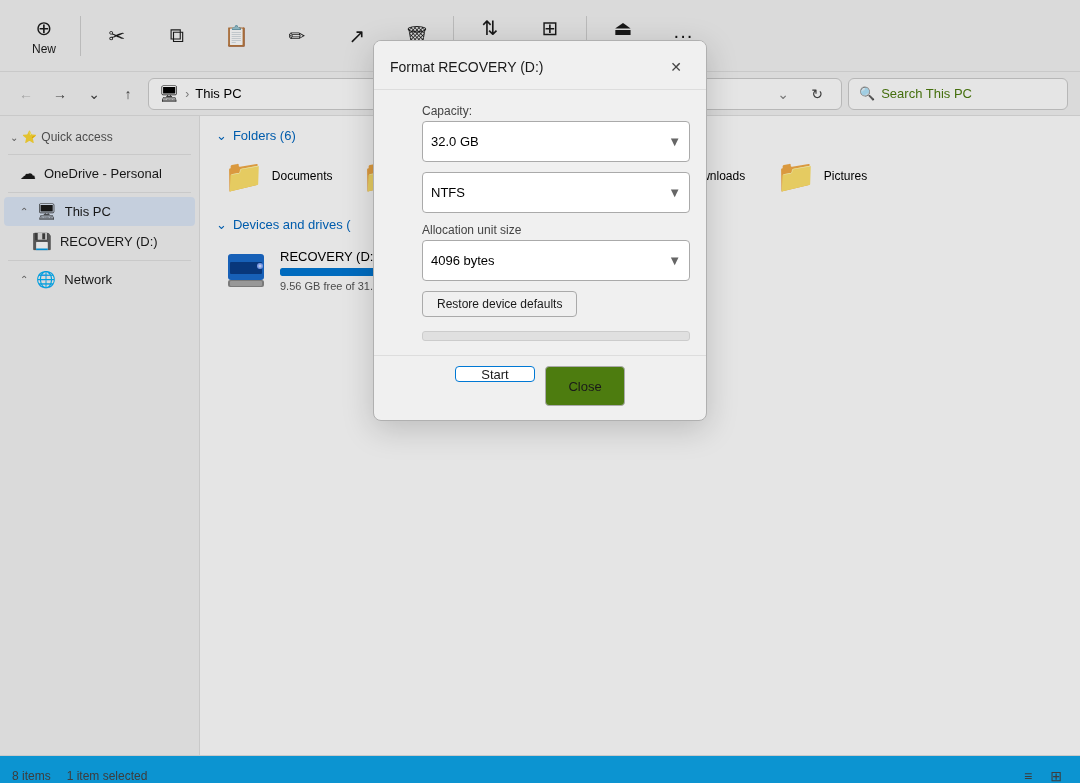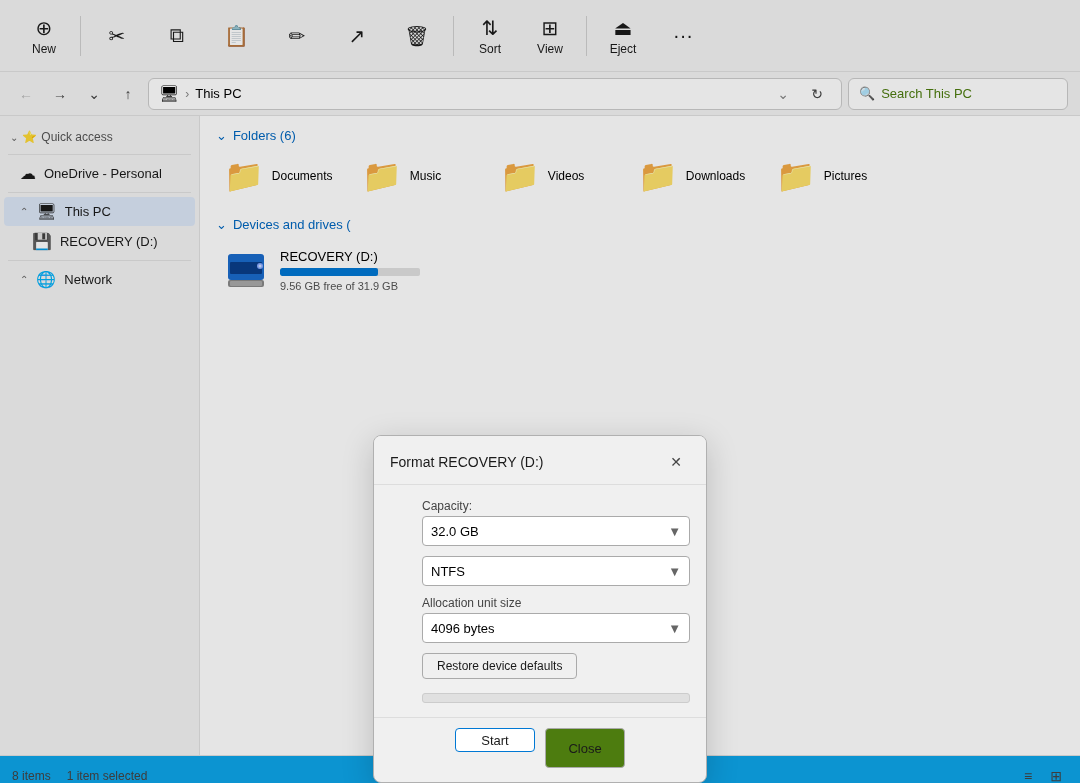--- a/index.html
+++ b/index.html
@@ -211,23 +211,23 @@
       display: flex; align-items: center; justify-content: center;
       border-radius: 3px; cursor: pointer; font-size: 14px;
     }
 
     
     .modal-overlay {
       position: absolute;
       top: 0; left: 0; right: 0; bottom: 0;
       background: rgba(0,0,0,0.1);
       display: flex;
-      align-items: flex-end;
+      align-items: flex-start;
       justify-content: center;
-      padding-top: 100px;
+      padding-top: 40px;
       z-index: 100;
     }
 
     
     .format-dialog {
       background: #f0f0f0;
       border: 1px solid #b0b0b0;
       border-radius: 8px;
       width: 334px;
       box-shadow: 0 8px 32px rgba(0,0,0,0.18);
@@ -264,21 +264,21 @@
       gap: 10px;
       margin-left: 32px;
     }
     .field-label {
       font-size: 12px;
       color: #444;
       margin-bottom: 3px;
     }
     .field-select {
       width: 100%;
-      height: 30px;
+      height: 41px;
       border: 1px solid #aaa;
       border-radius: 4px;
       background: white;
       padding: 0 8px;
       font-size: 13px;
       display: flex;
       align-items: center;
       justify-content: space-between;
       cursor: pointer;
     }
@@ -344,21 +344,21 @@
     }
     .dialog-footer {
       padding: 10px 16px 14px;
       display: flex;
       justify-content: center;
       gap: 10px;
       border-top: 1px solid #ddd;
     }
     .btn-start {
       min-width: 80px;
-      height: 24px;
+      height: 16px;
       padding: 0 20px;
       border: 1.5px solid #0078d4;
       border-radius: 4px;
       background: white;
       color: #1a1a1a;
       font-size: 13px;
       cursor: pointer;
       font-family: inherit;
     }
     .btn-close {

